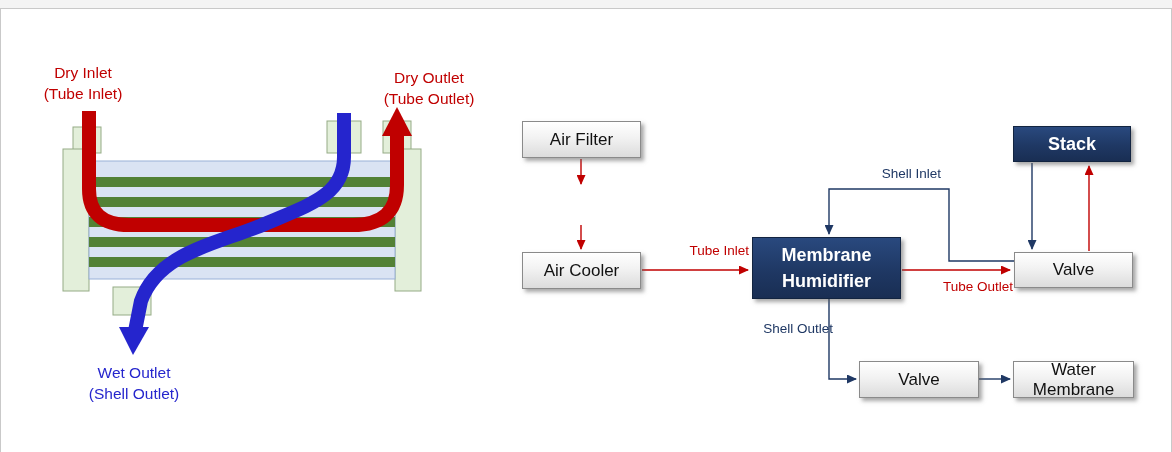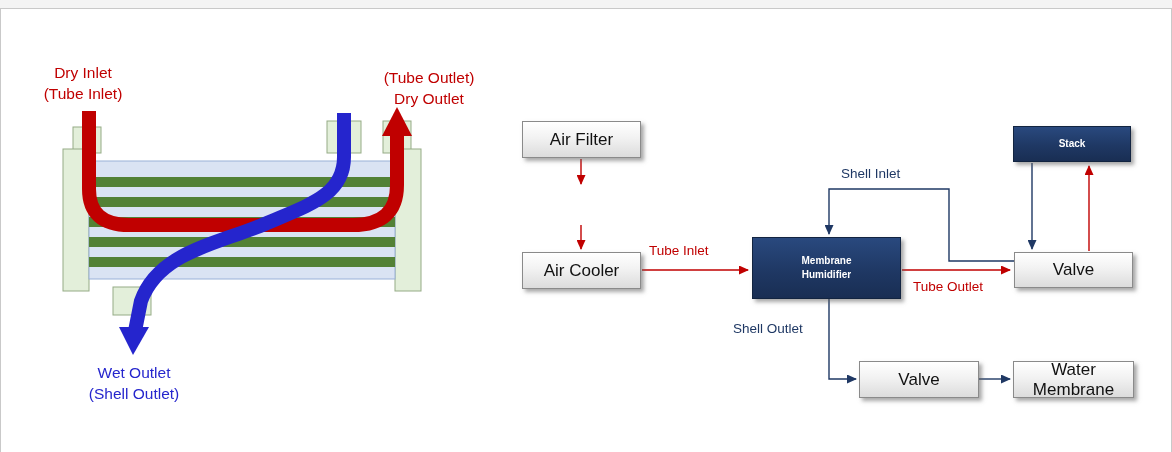--- a/index.html
+++ b/index.html
@@ -15,26 +15,26 @@
     position:absolute;display:flex;flex-direction:column;align-items:center;justify-content:center;
     text-align:center;box-sizing:border-box;
   }
   .node.light{
     background:linear-gradient(180deg,#ffffff 0%,#f2f2f2 45%,#dcdcdc 100%);
     border:1px solid #8a8a8a;color:#111111;font-size:17px;
     box-shadow:3px 3px 4px rgba(95,95,95,0.55);
   }
   .node.dark{
     background:linear-gradient(180deg,#29497e 0%,#1f3864 55%,#192e53 100%);
-    border:1px solid #122440;color:#ffffff;font-weight:bold;font-size:10px;line-height:1.45;
+    border:1px solid #122440;color:#ffffff;font-weight:bold;font-size:18px;line-height:1.45;
     box-shadow:3px 3px 4px rgba(95,95,95,0.55);
   }
 
   
-  .edge-label{position:absolute;font-size:13.5px;text-align:left;white-space:nowrap;}
+  .edge-label{position:absolute;font-size:13.5px;text-align:right;white-space:nowrap;}
   .edge-label.red{color:#c00000;}
   .edge-label.navy{color:#1f3864;}
 
   
   .pipe-label{position:absolute;text-align:center;font-size:15.5px;line-height:21px;white-space:nowrap;}
   .pipe-label span{display:block;}
   .pipe-label.red{color:#c00000;}
   .pipe-label.blue{color:#2525cd;}
 </style>
 </head>
@@ -84,22 +84,22 @@
       <polyline points="828,290 828,370 855,370" fill="none" stroke="#1f3864" marker-end="url(#arr-navy)"></polyline>
       <line x1="978" y1="370" x2="1009" y2="370" stroke="#1f3864" marker-end="url(#arr-navy)"></line>
     </g>
   </svg>
 
   <div class="pipe-label red" style="left:12px;top:53px;width:140px">
     <span>Dry Inlet</span>
     <span>(Tube Inlet)</span>
   </div>
   <div class="pipe-label red" style="left:358px;top:58px;width:140px">
+    <span>Dry Outlet</span>
     <span>(Tube Outlet)</span>
-    <span>Dry Outlet</span>
   </div>
   <div class="pipe-label blue" style="left:63px;top:353px;width:140px">
     <span>Wet Outlet</span>
     <span>(Shell Outlet)</span>
   </div>
 
   <div class="node light" style="left:521px;top:112px;width:119px;height:37px">
     <span>Air Filter</span>
   </div>
   <div class="node light" style="left:521px;top:243px;width:119px;height:37px">

